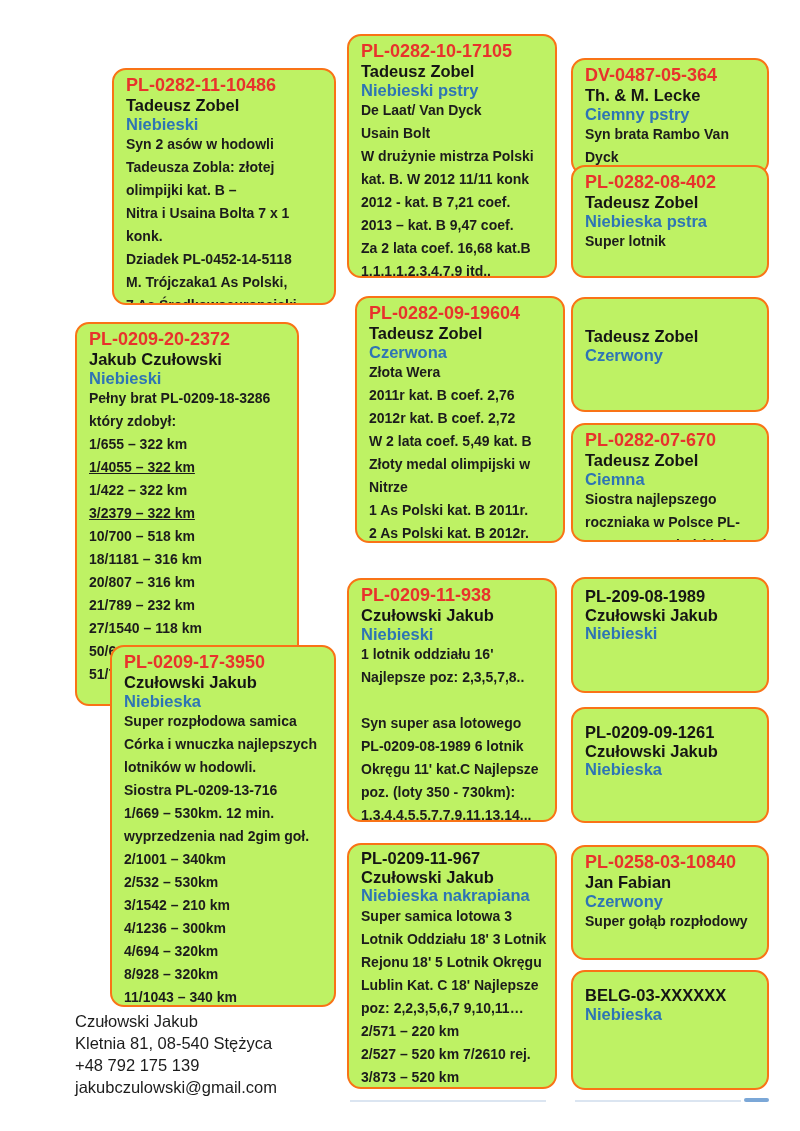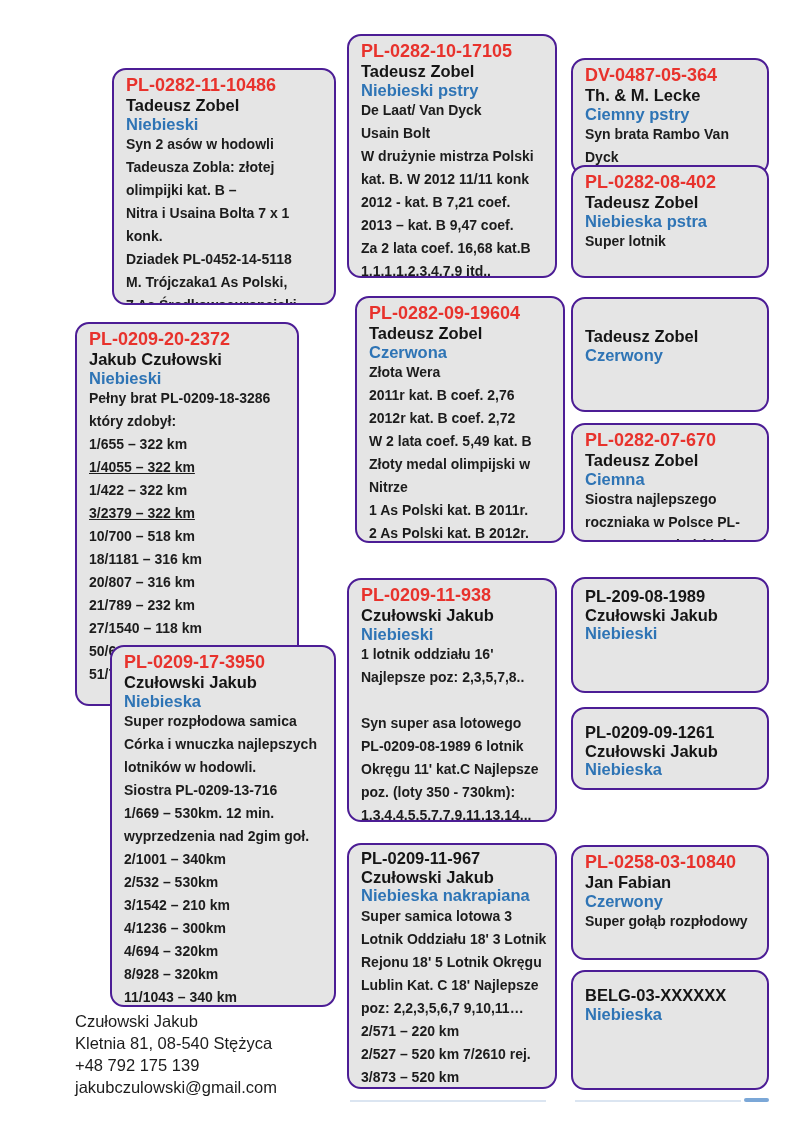--- a/index.html
+++ b/index.html
@@ -2,22 +2,22 @@
 <html><head>
 <meta charset="utf-8">
 <style>
   html,body { margin:0; padding:0; }
   body {
     width:800px; height:1131px; position:relative; background:#ffffff;
     font-family:"Liberation Sans", sans-serif; color:#1c1c1c;
     overflow:hidden;
   }
   .box {
-    position:absolute; box-sizing:border-box; background:#e5e5e5;
-    border:2px solid #4c1d95; border-radius:14px;
+    position:absolute; box-sizing:border-box; background:#bef264;
+    border:2px solid #f97316; border-radius:14px;
     padding:5px 8px 4px 12px; overflow:hidden;
   }
   .rid  { font-size:18px;   font-weight:700; color:#e8322c; line-height:21px; }
   .bid  { font-size:16.5px; font-weight:700; color:#151515; line-height:18.5px; }
   .name { font-size:16.5px; font-weight:700; color:#151515; line-height:18.5px; }
   .clr  { font-size:16.5px; font-weight:700; color:#2e74b5; line-height:18.5px; }
   .body { font-size:14px; color:#1c1c1c; line-height:23px; white-space:pre-line;font-weight:bold; }
   .u    { text-decoration:underline; }
   .pad-top-big   { padding-top:28px; }
   .pad-top-small { padding-top:14px; }
@@ -176,21 +176,21 @@
 roczniaka w Polsce PL-
 0282-05-7849 krótki dyst.</div>
 </div>
 
 <div class="box" style="left:571px; top:577px; width:198px; height:116px; padding-top:8px;">
   <div class="bid">PL-209-08-1989</div>
   <div class="name">Czułowski Jakub</div>
   <div class="clr">Niebieski</div>
 </div>
 
-<div class="box pad-top-small" style="left:571px; top:707px; width:198px; height:83px;">
+<div class="box pad-top-small" style="left:571px; top:707px; width:198px; height:116px;">
   <div class="bid">PL-0209-09-1261</div>
   <div class="name">Czułowski Jakub</div>
   <div class="clr">Niebieska</div>
 </div>
 
 <div class="box" style="left:571px; top:845px; width:198px; height:115px;">
   <div class="rid">PL-0258-03-10840</div>
   <div class="name">Jan Fabian</div>
   <div class="clr">Czerwony</div>
   <div class="body">Super gołąb rozpłodowy</div>

